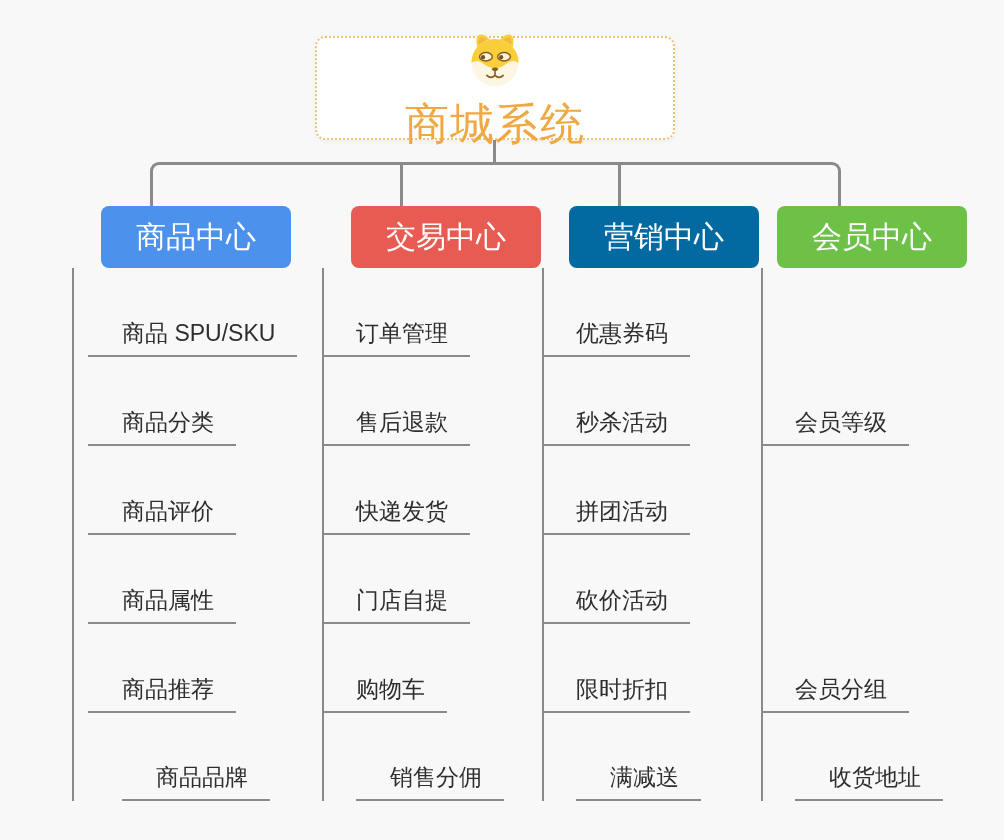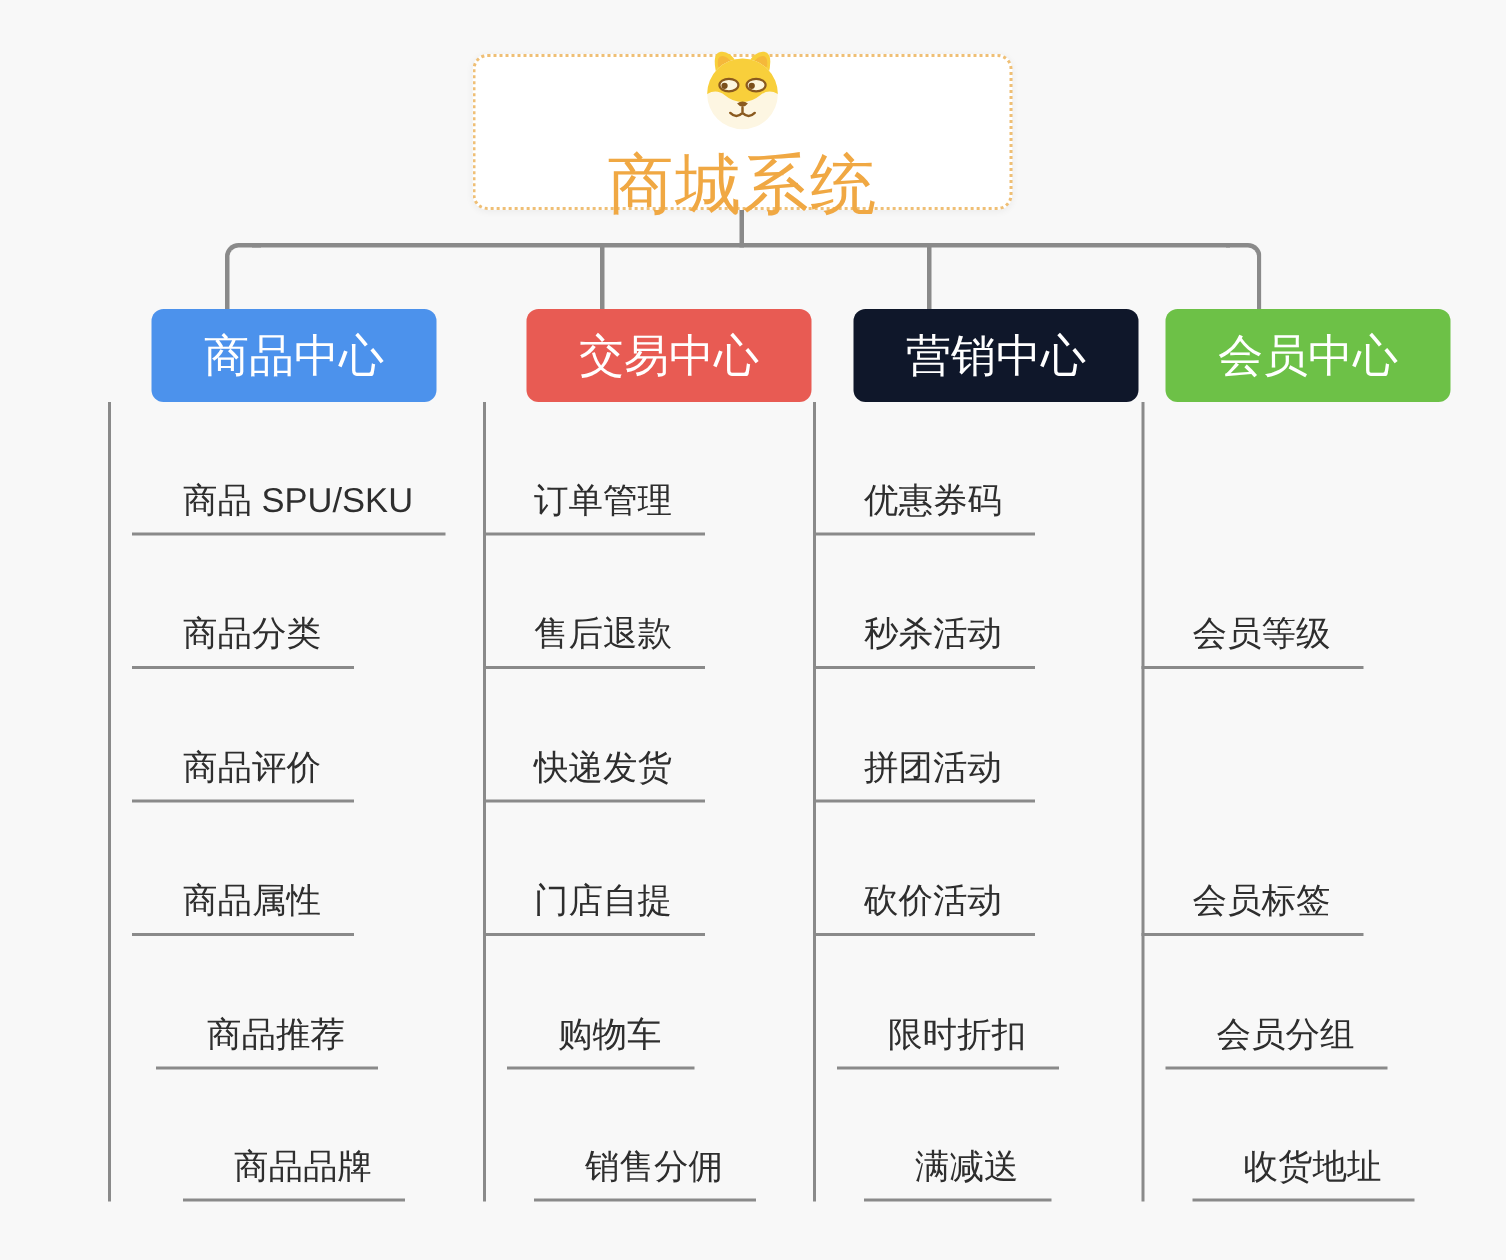--- a/index.html
+++ b/index.html
@@ -71,21 +71,21 @@
     position:absolute;
     box-sizing:border-box;height:44px;
     border-bottom:2px solid #8a8a8a;
     padding:0 22px 6px 34px;
     font-size:23px;color:#2e2e2e;
     white-space:nowrap;
     display:flex;align-items:flex-end;
   }
   .lc-0{left:88px;} .lc-1{left:322px;} .lc-2{left:542px;} .lc-3{left:761px;}
   .lr-0{top:313px;} .lr-1{top:402px;} .lr-2{top:491px;}
-  .lr-3{top:580px;} .lr-4{top:669px;margin-left:16px;} .lr-5{top:757px;margin-left:34px;}
+  .lr-3{top:580px;} .lr-4{top:669px;} .lr-5{top:757px;margin-left:34px;}
 </style>
 </head>
 <body>
 
 <div class="canvas">
 
   <div class="conn conn-root-feed"></div>
   <div class="conn-elbow-left"></div>
   <div class="conn conn-bus"></div>
   <div class="conn-elbow-right"></div>
@@ -109,21 +109,21 @@
       <circle cx="38.8" cy="30" r="2.3" fill="#7a4e1b"></circle>
 
       <path d="M28,43 Q32,40 36,43 Q32,48 28,43 Z" fill="#8a5a1f"></path>
       <path d="M32,46 L32,50 M23,50 Q27.5,54.5 32,50 Q36.5,54.5 41,50" fill="none" stroke="#8a5a1f" stroke-width="1.8" stroke-linecap="round"></path>
     </svg>
     <span class="root-title" style="color: rgb(240, 168, 67);">商城系统</span>
   </div>
 
   <div class="branch-topic bh-0" style="background: rgb(76, 146, 236);">商品中心</div>
   <div class="branch-topic bh-1" style="background: rgb(232, 91, 83);">交易中心</div>
-  <div class="branch-topic bh-2" style="background: #0f172a;">营销中心</div>
+  <div class="branch-topic bh-2" style="background: #0369a1;">营销中心</div>
   <div class="branch-topic bh-3" style="background: rgb(109, 193, 71);">会员中心</div>
 
   <div class="spine sp-0"></div>
   <div class="spine sp-1"></div>
   <div class="spine sp-2"></div>
   <div class="spine sp-3"></div>
 
   <div class="leaf lc-0 lr-0">商品 SPU/SKU</div>
   <div class="leaf lc-0 lr-1">商品分类</div>
   <div class="leaf lc-0 lr-2">商品评价</div>
@@ -139,17 +139,16 @@
   <div class="leaf lc-1 lr-5">销售分佣</div>
 
   <div class="leaf lc-2 lr-0">优惠券码</div>
   <div class="leaf lc-2 lr-1">秒杀活动</div>
   <div class="leaf lc-2 lr-2">拼团活动</div>
   <div class="leaf lc-2 lr-3">砍价活动</div>
   <div class="leaf lc-2 lr-4">限时折扣</div>
   <div class="leaf lc-2 lr-5">满减送</div>
 
   <div class="leaf lc-3 lr-1">会员等级</div>
-  <div class="leaf lc-3 lr-3">会员标签</div>
   <div class="leaf lc-3 lr-4">会员分组</div>
   <div class="leaf lc-3 lr-5">收货地址</div>
 
 </div>
 
 </body></html>

